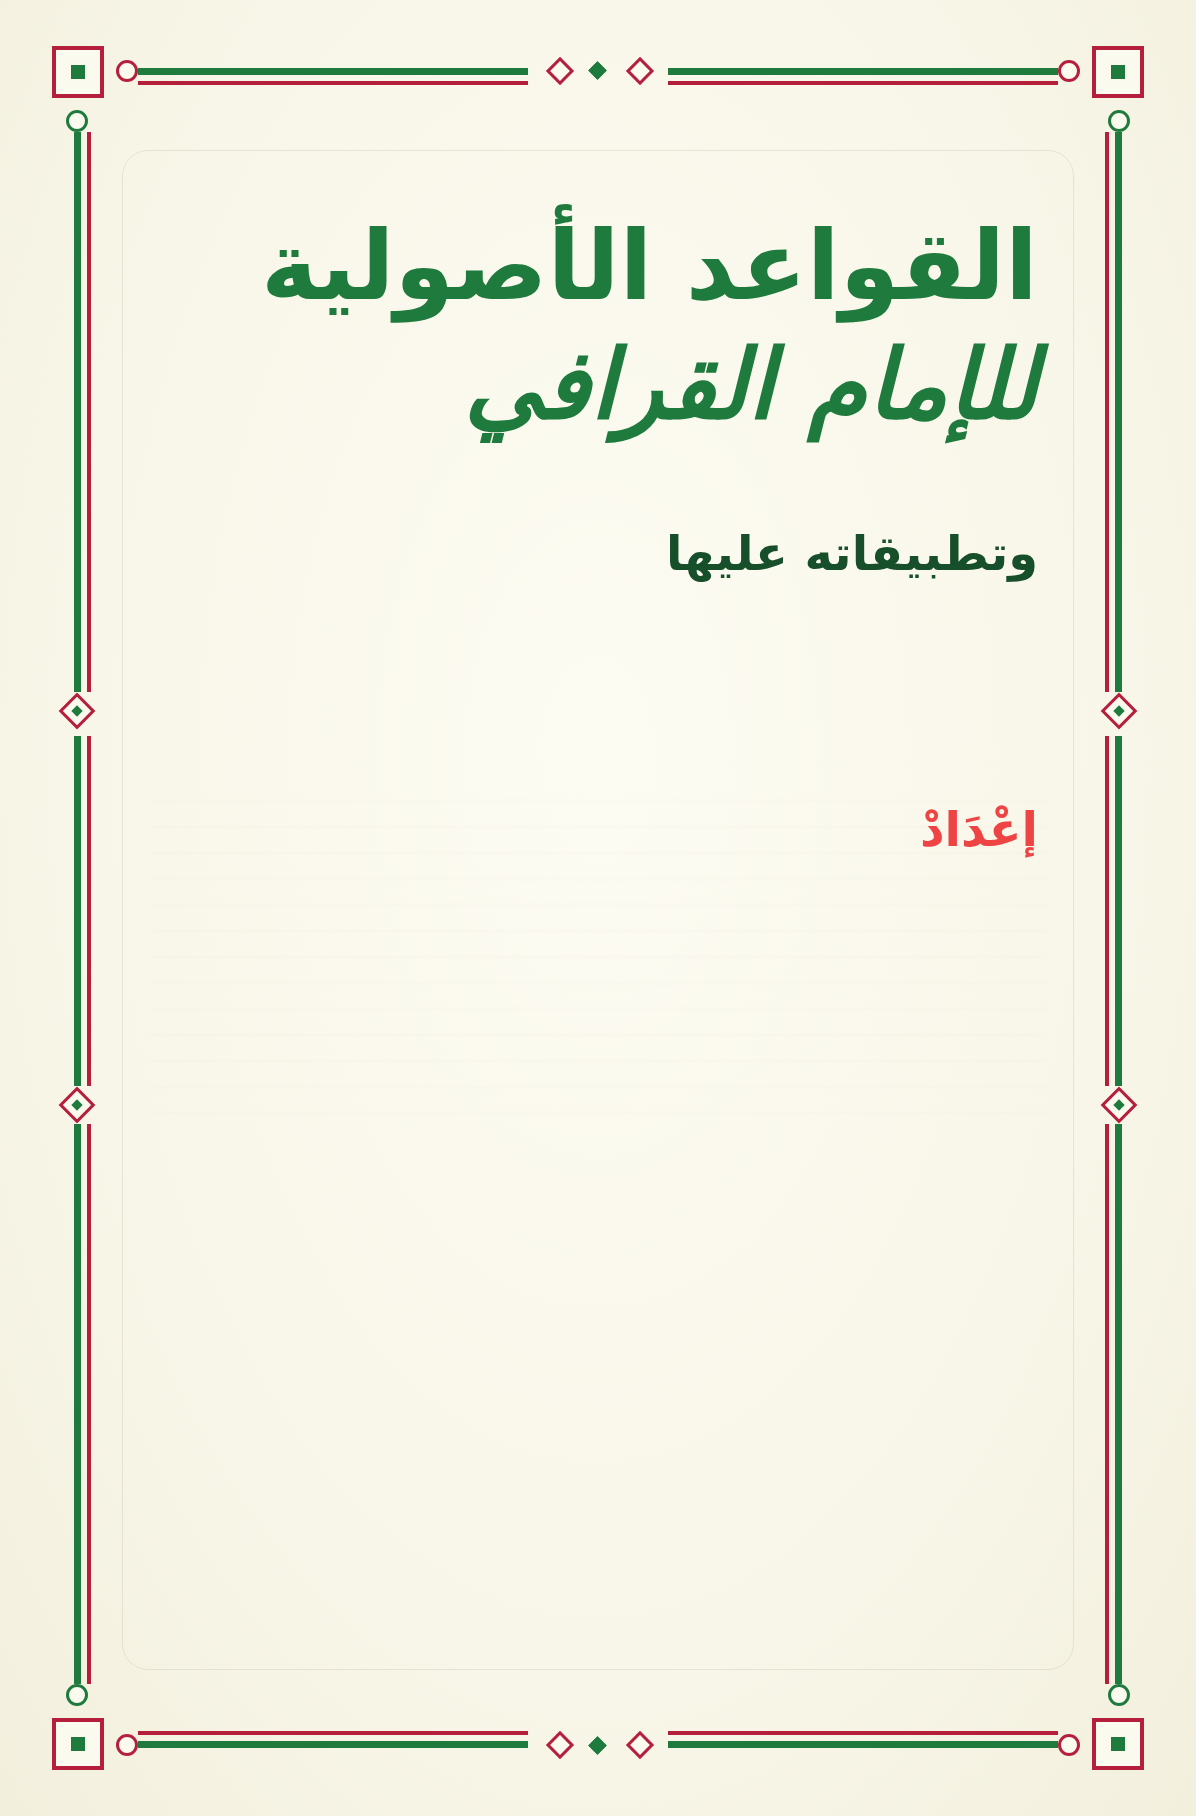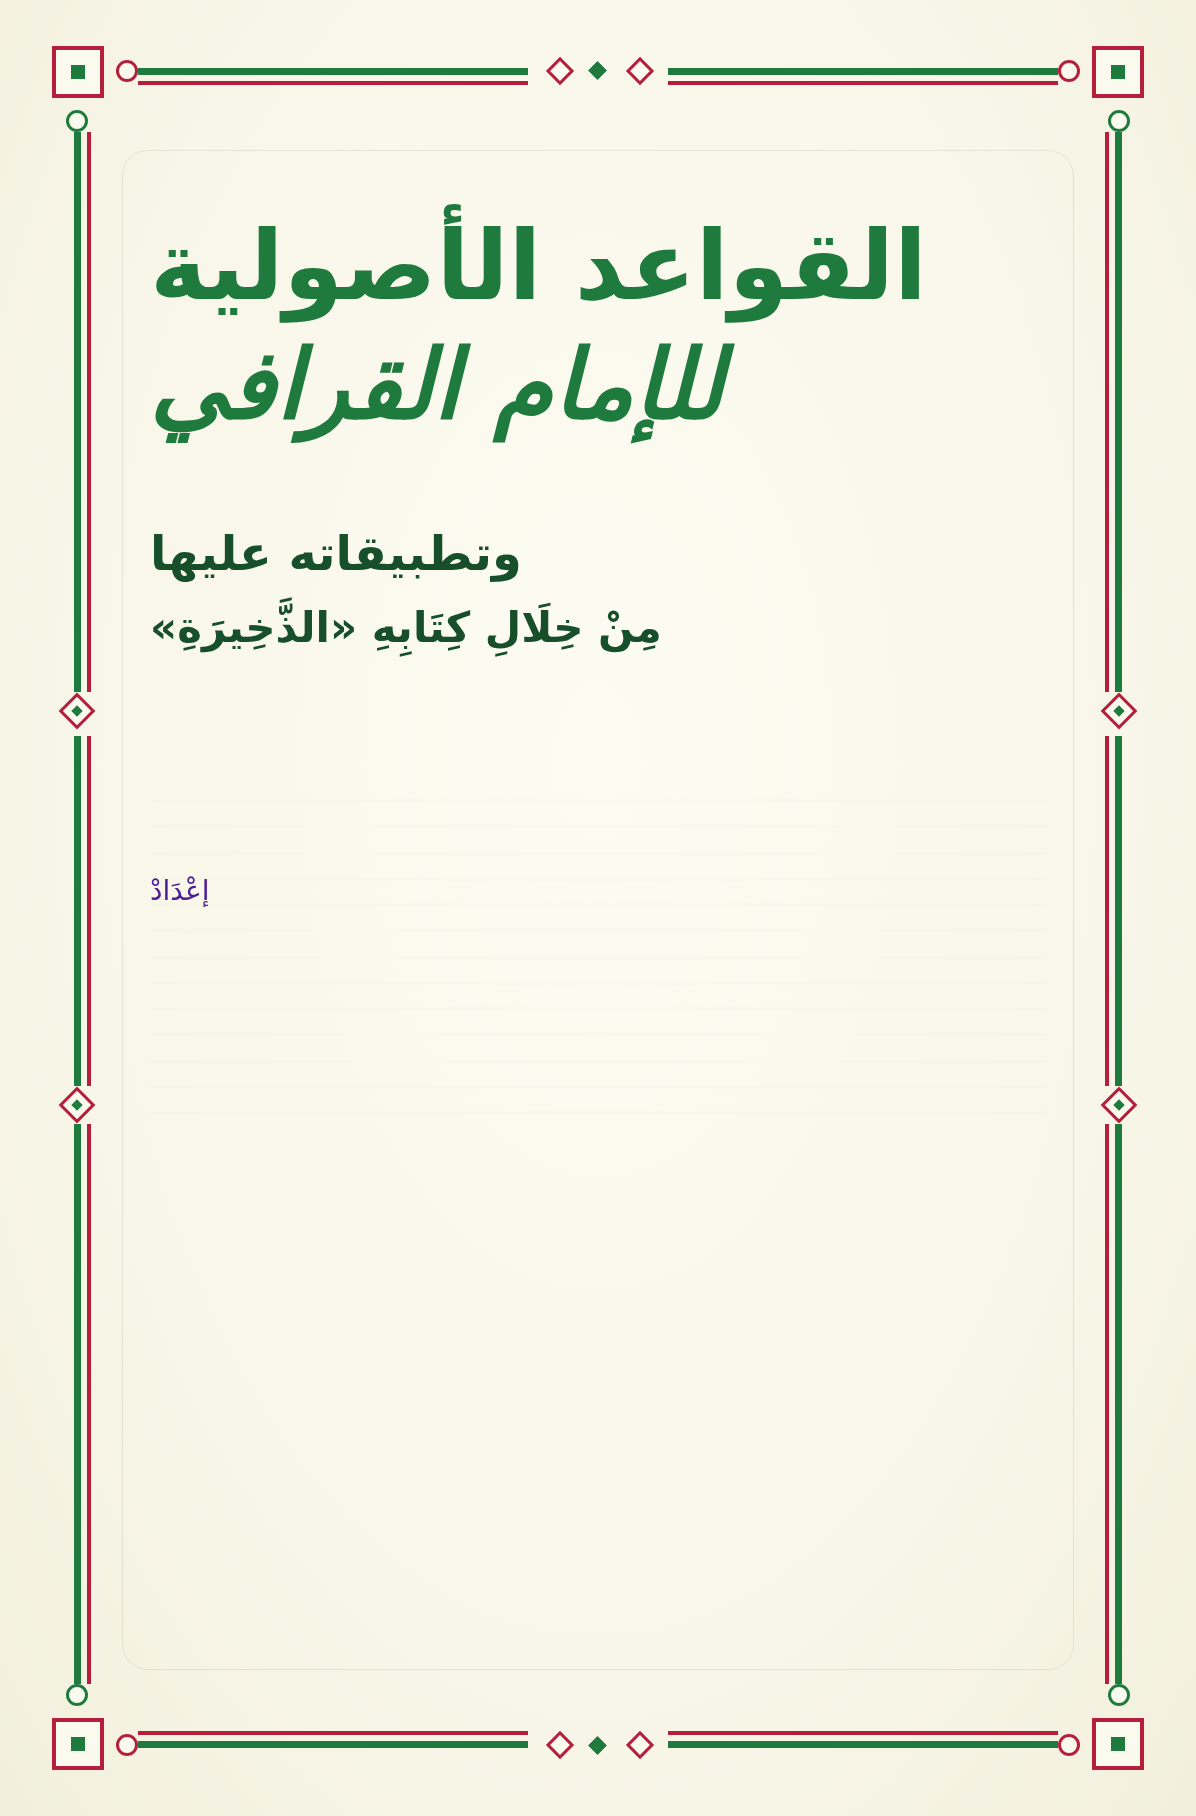--- a/index.html
+++ b/index.html
@@ -142,24 +142,24 @@
     width: 952px;
     height: 1520px;
     border: 1px solid rgba(150,145,115,0.18);
     border-radius: 26px;
     box-sizing: border-box;
   }
 
   
   .content {
     position: absolute;
-    left: 150px;
+    left: 142px;
     top: 150px;
     width: 896px;
-    text-align: left;
+    text-align: right;
     direction: rtl;
   }
 
   .title-block {
     margin-top: 60px;
   }
   .title-line {
     color: #1f7a3d;
     font-family: "DejaVu Sans", "Liberation Sans", sans-serif;
     font-weight: bold;
@@ -182,23 +182,23 @@
     font-size: 42px;
     font-weight: bold;
     margin-top: 14px;
     line-height: 1.4;
   }
 
   .author-block {
     margin-top: 216px;
   }
   .prepared-label {
-    color: #4c1d95;
-    font-size: 28px;
-    font-weight: normal;
+    color: #ef4444;
+    font-size: 48px;
+    font-weight: bold;
   }
   .author-name {
     color: #b61f3c;
     font-size: 58px;
     font-weight: bold;
     margin-top: 26px;
     letter-spacing: -1px;
   }
 
   .publisher-block {
@@ -286,21 +286,20 @@
 
   <div class="content">
 
     <div class="title-block">
       <div class="title-line l1">القواعد الأصولية</div>
       <div class="title-line l2">للإمام القرافي</div>
     </div>
 
     <div class="subtitle-block">
       <div class="subtitle-1">وتطبيقاته عليها</div>
-      <div class="subtitle-2">مِنْ خِلَالِ كِتَابِهِ «الذَّخِيرَةِ»</div>
     </div>
 
     <div class="author-block">
       <div class="prepared-label">إعْدَادْ</div>
     </div>
   </div>
 
 </div>
 
 </body></html>

